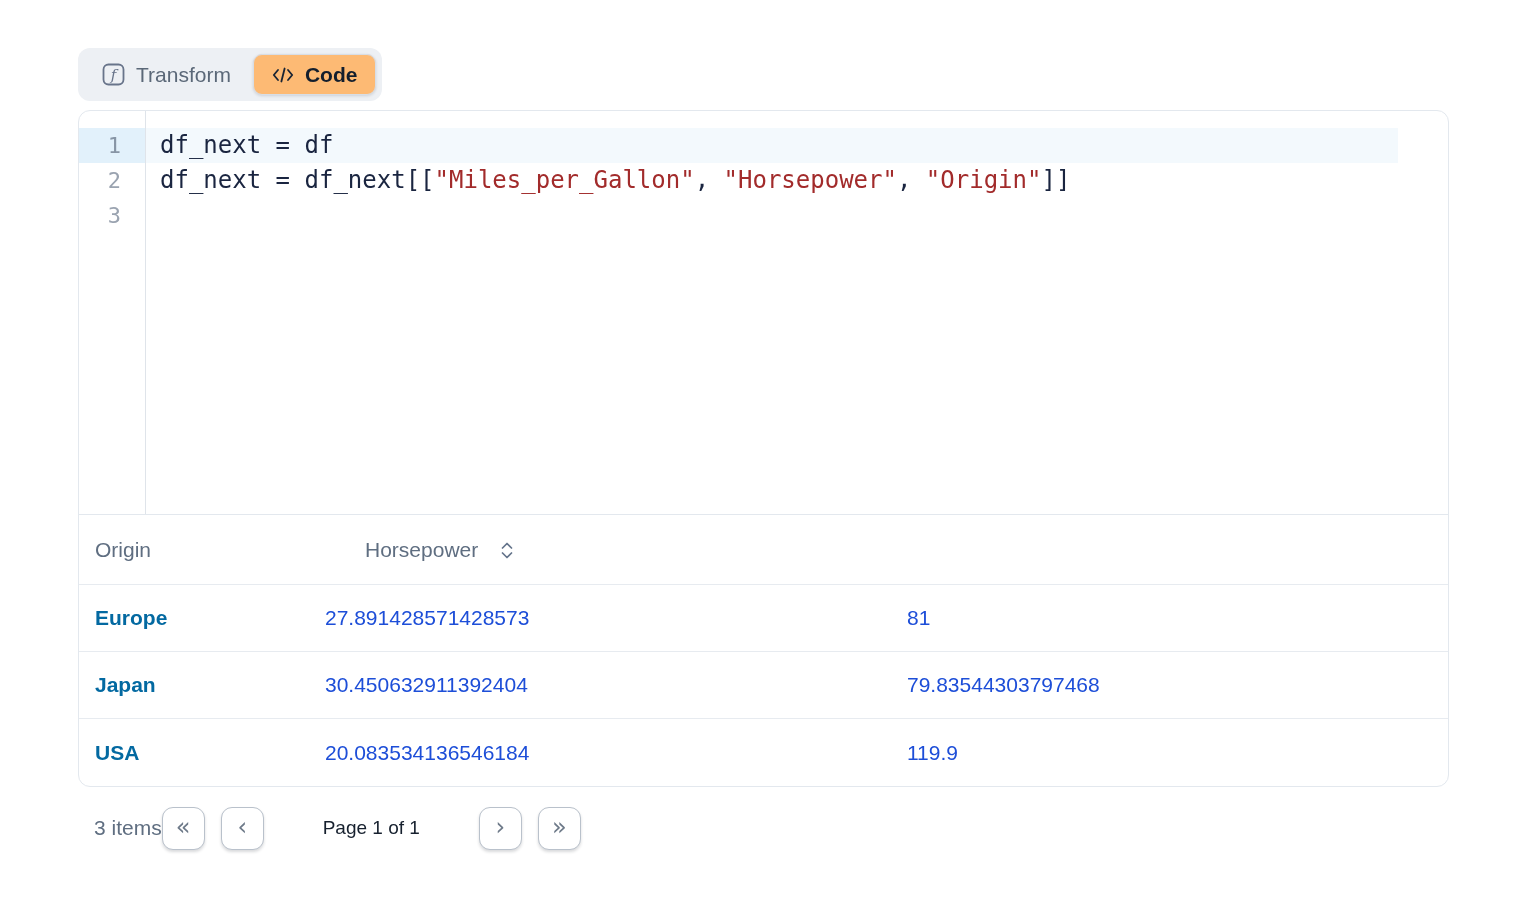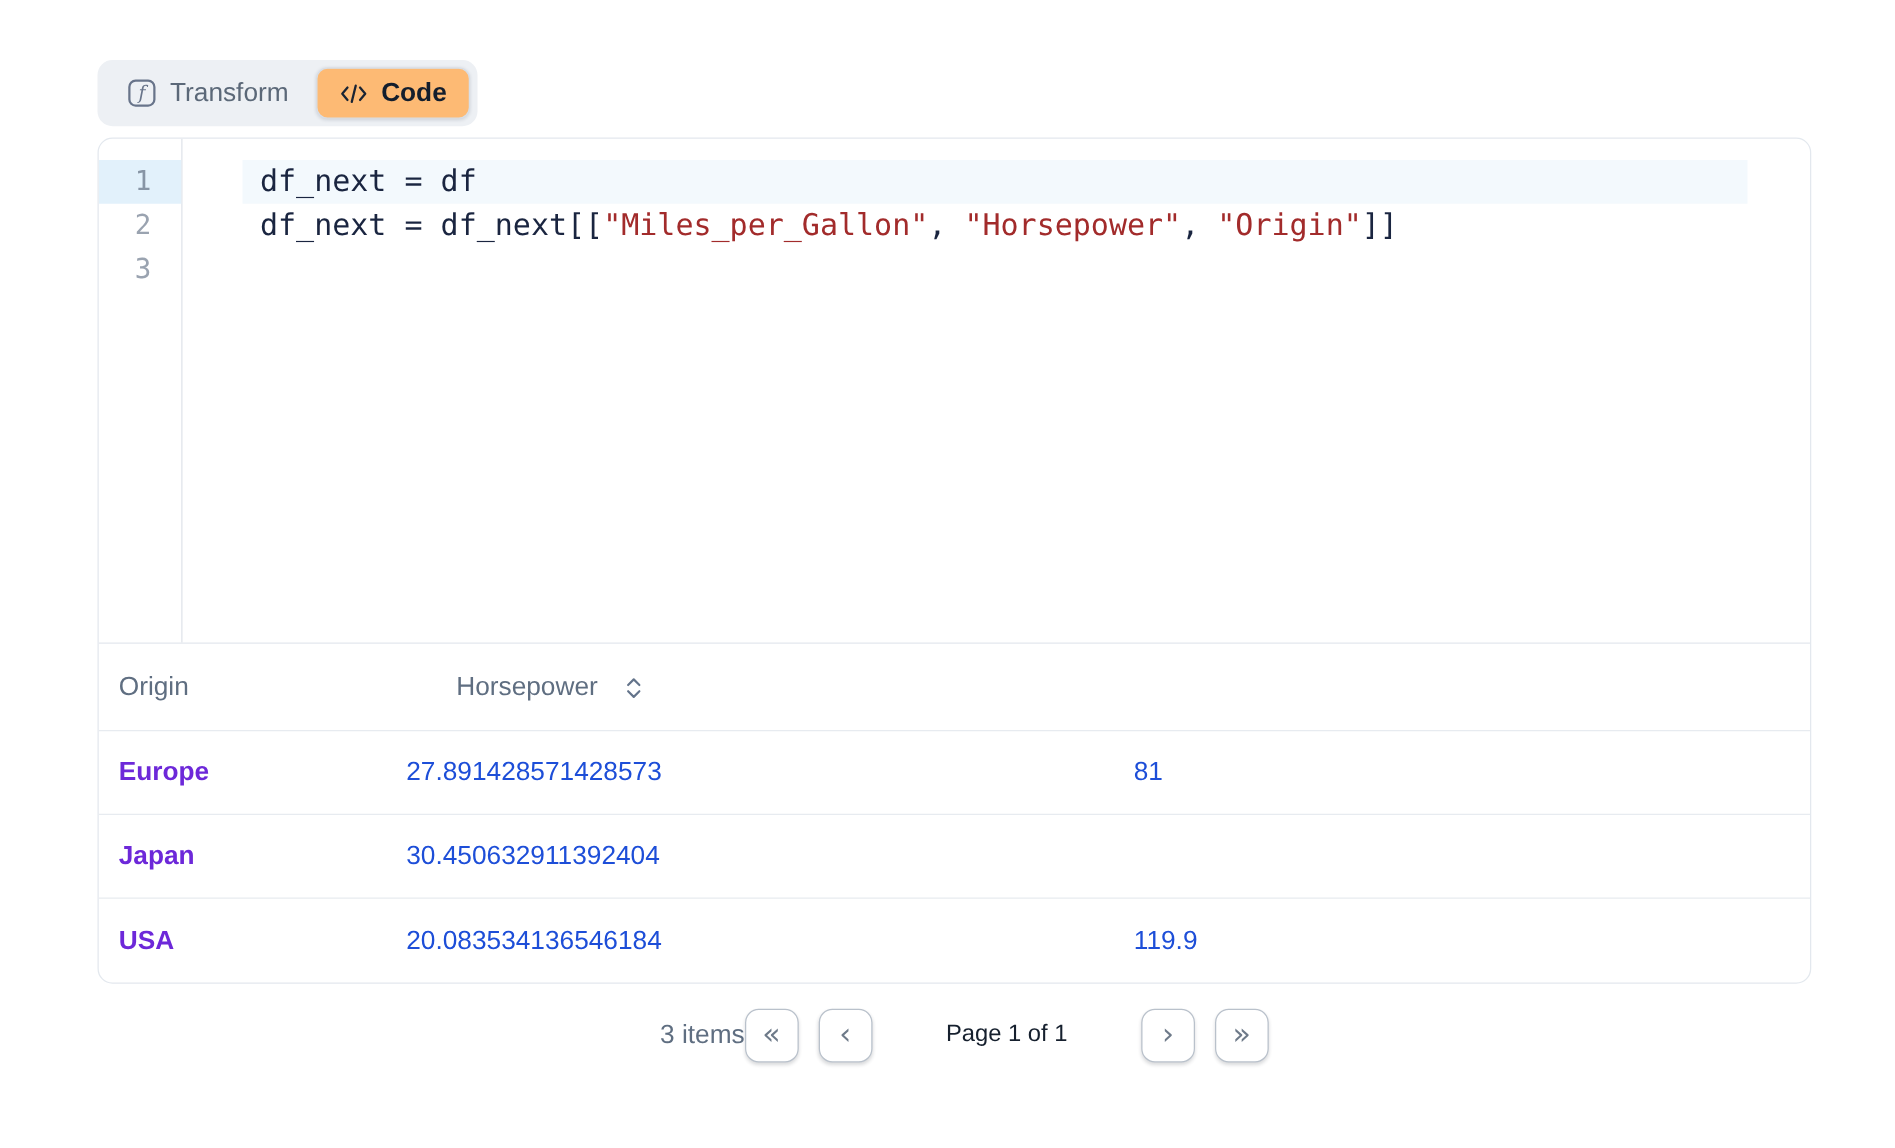--- a/index.html
+++ b/index.html
@@ -85,21 +85,20 @@
     padding-top: 17px;
     margin-right: 50px;
   }
   .cline {
     height: 35px;
     line-height: 35px;
     padding-left: 14px;
     font-size: 24px;
     color: #1a2540;
     white-space: pre;
-    margin-left: 48px;
   }
   .cline.active { background: #f3f9fd; }
   .tok-plain { color: #1a2540; white-space: pre; }
   .tok-string { color: #a22b2b; white-space: pre; }
 
   
   .thead, .trow {
     display: grid;
     grid-template-columns: 230px 582px 1fr;
     align-items: center;
@@ -114,29 +113,29 @@
     border-bottom: 1px solid #e7ebf0;
   }
   .trow:last-child { border-bottom: none; }
   .cell { padding-left: 16px; font-size: 21px; }
   .hcell {
     color: #5f6e81;
     display: flex;
     align-items: center;
     gap: 22px;
   }
-  .cell-origin { font-weight: 700; color: #6d28d9; }
+  .cell-origin { font-weight: 700; color: #0369a1; }
   .cell-num { color: #1d4ed8; }
   .sort-icon { display: inline-flex; margin-top: 2px; }
 
   
   .pagination {
     display: flex;
     align-items: center;
-    justify-content: center;
+    justify-content: flex-start;
     margin-top: 13px;
     height: 56px;
     padding-left: 16px;
   }
   .items-count { font-size: 21px; color: #5f6e81; }
   .pager { display: flex; align-items: center; }
   .pg-btn {
     width: 43px; height: 43px;
     border: 1px solid #b9c1cb;
     border-radius: 11px;
@@ -217,20 +216,21 @@
     </div>
 
     <div class="trow">
       <div class="cell cell-origin">Europe</div>
       <div class="cell cell-num">27.891428571428573</div>
       <div class="cell cell-num">81</div>
     </div>
     <div class="trow">
       <div class="cell cell-origin">Japan</div>
       <div class="cell cell-num">30.450632911392404</div>
+      <div class="cell cell-num">79.83544303797468</div>
     </div>
     <div class="trow">
       <div class="cell cell-origin">USA</div>
       <div class="cell cell-num">20.083534136546184</div>
       <div class="cell cell-num">119.9</div>
     </div>
   </div>
 
   
   <div class="pagination">

